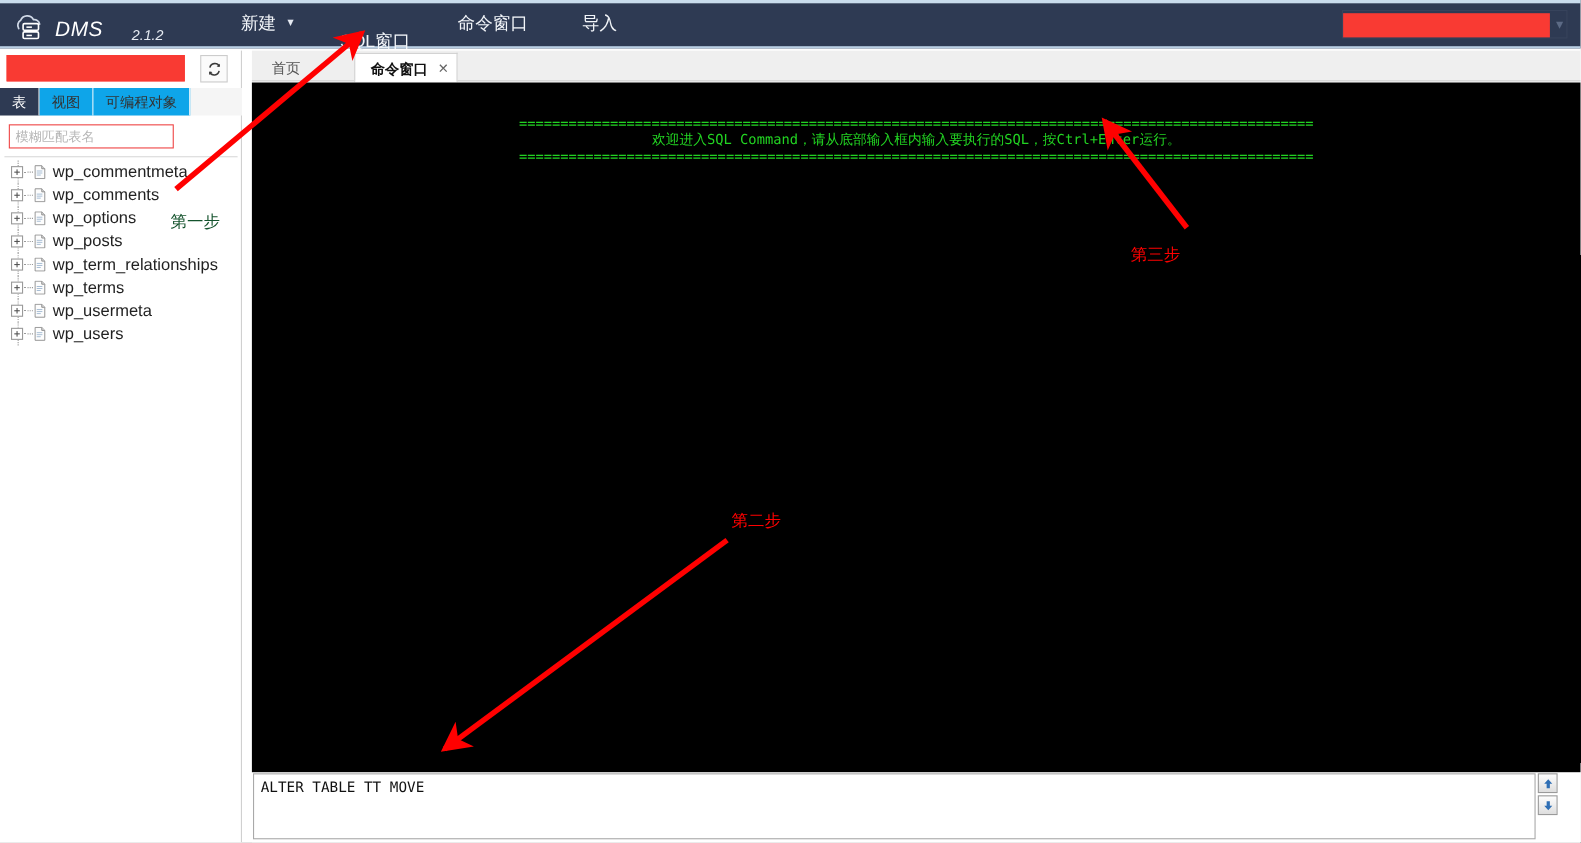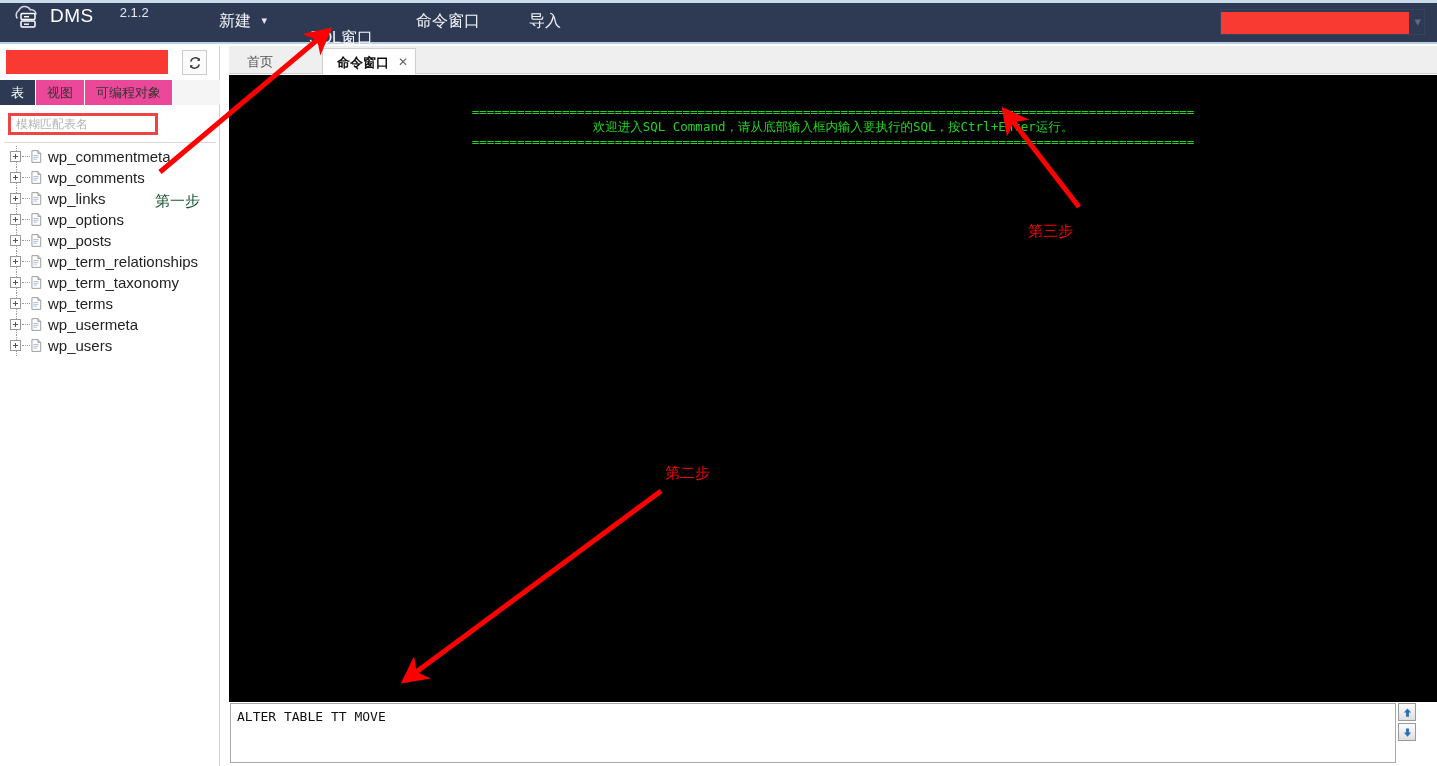--- a/index.html
+++ b/index.html
@@ -23,22 +23,23 @@
     border-bottom: 2px solid #b9cfe4;
     box-sizing: border-box;
   }
   .topbar:before {
     content: "";
     position: absolute; left:0; top:0; width:100%; height:3px;
     background: #c9dcec;
   }
   .brand {
     position: absolute; left: 12px; top: 5px;
-    display: flex; align-items: flex-start; gap: 8px;
+    display: flex; align-items: flex-end; gap: 8px;
     height: 34px;
+    font-style: italic;
   }
   .brand svg { display:block; }
   .brand-name {
     color: #ffffff; font-size: 19px; letter-spacing: .5px;
   }
   .brand-ver {
     color: #e4e9f1; font-size: 13px; margin-left: 18px;
   }
   .nav-item {
     position: absolute; top: 9px;
@@ -106,36 +107,36 @@
     position: absolute; left: 0; top: 34px;
     width: 220px; height: 25px;
     display: flex;
     background: #f5f5f5;
   }
   .obj-tab {
     height: 25px; line-height: 25px;
     padding: 0 11px;
     font-size: 13px;
     color: #333;
-    background: #ec4899;
+    background: #0ea5e9;
     border-right: 1px solid #ffffff;
     cursor: pointer;
     box-sizing: border-box;
   }
   .obj-tab.active {
     background: #2e3a53;
     color: #ffffff;
   }
   .filter-wrap {
     position: absolute; left: 8px; top: 67px;
     width: 150px; height: 22px;
   }
   .filter-input {
     width: 150px; height: 22px;
-    border: 3px solid #ef4444;
+    border: 1px solid #ef4444;
     box-sizing: border-box;
     font-size: 12px;
     padding: 0 5px;
     color: #333;
     outline: none;
     background:#fff;
     font-family: "Liberation Sans", sans-serif;
   }
   .filter-input::placeholder { color: #b5b5b5; }
   .tree-sep {
@@ -384,33 +385,20 @@
           <span class="dotline"></span>
           <span class="expander"></span>
           <span class="dots"></span>
           <svg class="file-ic" width="11" height="13" viewBox="0 0 12 14">
             <path d="M1 0.6 H7.6 L10.6 3.6 V13.4 H1 Z" fill="#fdfdfd" stroke="#8a8a8a" stroke-width="0.9"></path>
             <path d="M7.6 0.6 V3.6 H10.6" fill="#d7d7d7" stroke="#8a8a8a" stroke-width="0.9"></path>
             <rect x="2.6" y="5.4" width="5.6" height="0.9" fill="#9fb7d0"></rect>
             <rect x="2.6" y="7.4" width="5.6" height="0.9" fill="#9fb7d0"></rect>
             <rect x="2.6" y="9.4" width="4" height="0.9" fill="#9fb7d0"></rect>
           </svg>
-          <span class="tree-label">wp_links</span>
-        </div>
-        <div class="tree-item">
-          <span class="dotline"></span>
-          <span class="expander"></span>
-          <span class="dots"></span>
-          <svg class="file-ic" width="11" height="13" viewBox="0 0 12 14">
-            <path d="M1 0.6 H7.6 L10.6 3.6 V13.4 H1 Z" fill="#fdfdfd" stroke="#8a8a8a" stroke-width="0.9"></path>
-            <path d="M7.6 0.6 V3.6 H10.6" fill="#d7d7d7" stroke="#8a8a8a" stroke-width="0.9"></path>
-            <rect x="2.6" y="5.4" width="5.6" height="0.9" fill="#9fb7d0"></rect>
-            <rect x="2.6" y="7.4" width="5.6" height="0.9" fill="#9fb7d0"></rect>
-            <rect x="2.6" y="9.4" width="4" height="0.9" fill="#9fb7d0"></rect>
-          </svg>
           <span class="tree-label">wp_options</span>
         </div>
         <div class="tree-item">
           <span class="dotline"></span>
           <span class="expander"></span>
           <span class="dots"></span>
           <svg class="file-ic" width="11" height="13" viewBox="0 0 12 14">
             <path d="M1 0.6 H7.6 L10.6 3.6 V13.4 H1 Z" fill="#fdfdfd" stroke="#8a8a8a" stroke-width="0.9"></path>
             <path d="M7.6 0.6 V3.6 H10.6" fill="#d7d7d7" stroke="#8a8a8a" stroke-width="0.9"></path>
             <rect x="2.6" y="5.4" width="5.6" height="0.9" fill="#9fb7d0"></rect>
@@ -424,33 +412,20 @@
           <span class="expander"></span>
           <span class="dots"></span>
           <svg class="file-ic" width="11" height="13" viewBox="0 0 12 14">
             <path d="M1 0.6 H7.6 L10.6 3.6 V13.4 H1 Z" fill="#fdfdfd" stroke="#8a8a8a" stroke-width="0.9"></path>
             <path d="M7.6 0.6 V3.6 H10.6" fill="#d7d7d7" stroke="#8a8a8a" stroke-width="0.9"></path>
             <rect x="2.6" y="5.4" width="5.6" height="0.9" fill="#9fb7d0"></rect>
             <rect x="2.6" y="7.4" width="5.6" height="0.9" fill="#9fb7d0"></rect>
             <rect x="2.6" y="9.4" width="4" height="0.9" fill="#9fb7d0"></rect>
           </svg>
           <span class="tree-label">wp_term_relationships</span>
-        </div>
-        <div class="tree-item">
-          <span class="dotline"></span>
-          <span class="expander"></span>
-          <span class="dots"></span>
-          <svg class="file-ic" width="11" height="13" viewBox="0 0 12 14">
-            <path d="M1 0.6 H7.6 L10.6 3.6 V13.4 H1 Z" fill="#fdfdfd" stroke="#8a8a8a" stroke-width="0.9"></path>
-            <path d="M7.6 0.6 V3.6 H10.6" fill="#d7d7d7" stroke="#8a8a8a" stroke-width="0.9"></path>
-            <rect x="2.6" y="5.4" width="5.6" height="0.9" fill="#9fb7d0"></rect>
-            <rect x="2.6" y="7.4" width="5.6" height="0.9" fill="#9fb7d0"></rect>
-            <rect x="2.6" y="9.4" width="4" height="0.9" fill="#9fb7d0"></rect>
-          </svg>
-          <span class="tree-label">wp_term_taxonomy</span>
         </div>
         <div class="tree-item">
           <span class="dotline"></span>
           <span class="expander"></span>
           <span class="dots"></span>
           <svg class="file-ic" width="11" height="13" viewBox="0 0 12 14">
             <path d="M1 0.6 H7.6 L10.6 3.6 V13.4 H1 Z" fill="#fdfdfd" stroke="#8a8a8a" stroke-width="0.9"></path>
             <path d="M7.6 0.6 V3.6 H10.6" fill="#d7d7d7" stroke="#8a8a8a" stroke-width="0.9"></path>
             <rect x="2.6" y="5.4" width="5.6" height="0.9" fill="#9fb7d0"></rect>
             <rect x="2.6" y="7.4" width="5.6" height="0.9" fill="#9fb7d0"></rect>

